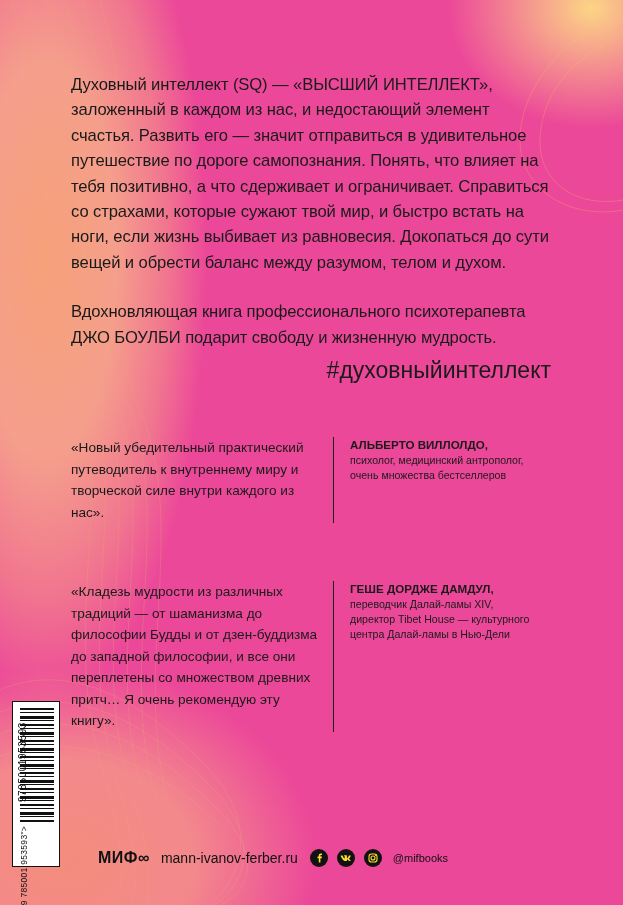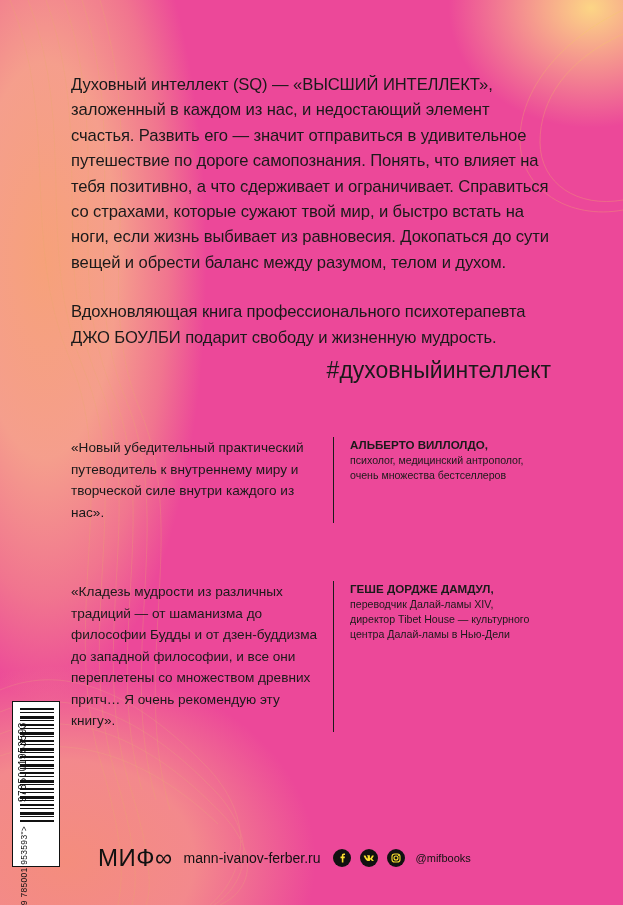--- a/index.html
+++ b/index.html
@@ -199,22 +199,22 @@
   
   .footer {
     position: absolute;
     left: 98px;
     bottom: 34px;
     display: flex;
     align-items: center;
     height: 26px;
   }
   .logo-mif {
-    font-size: 24px;
-    font-weight: normal;
+    font-size: 16px;
+    font-weight: bold;
     color: #111;
     letter-spacing: 0.5px;
     line-height: 22px;
     white-space: nowrap;
   }
   .site {
     font-size: 14px;
     color: #111;
     margin-left: 11px;
     white-space: nowrap;

